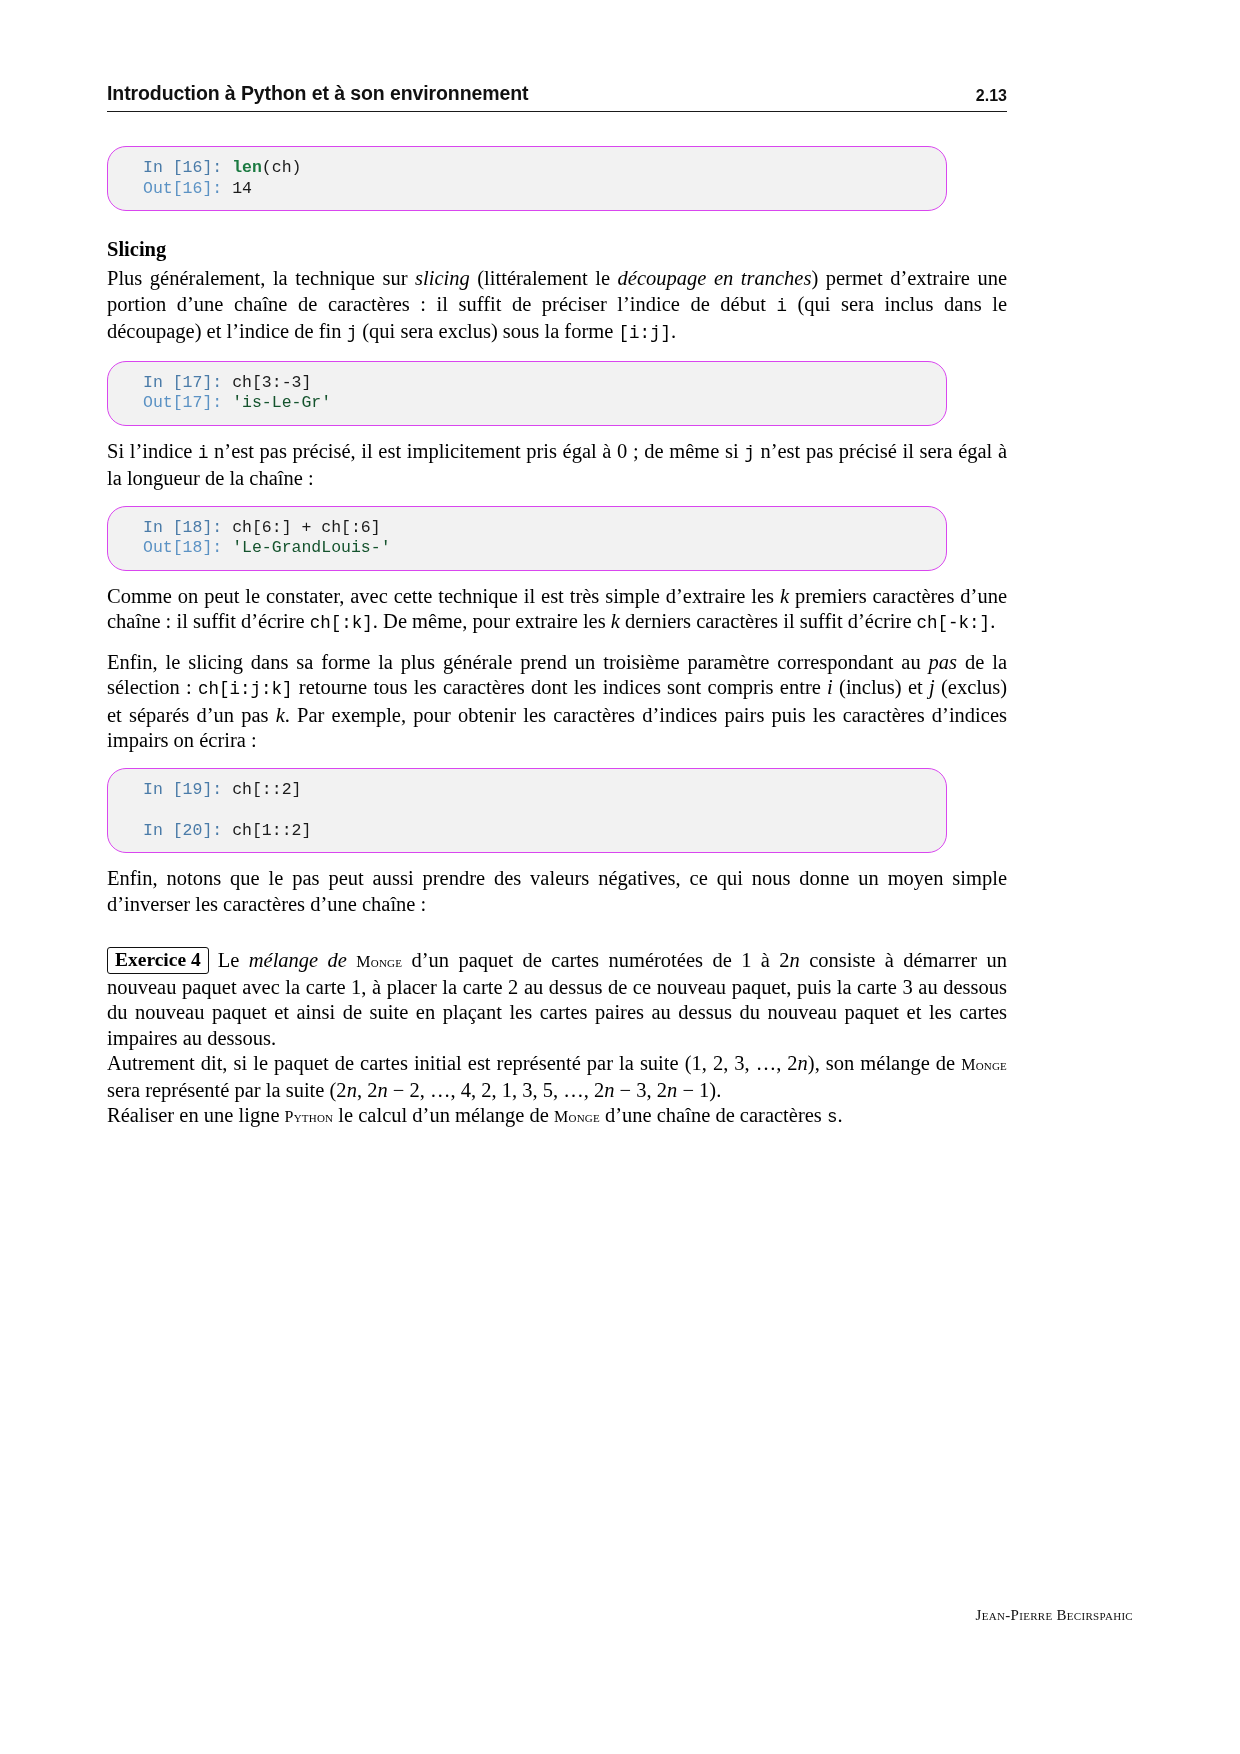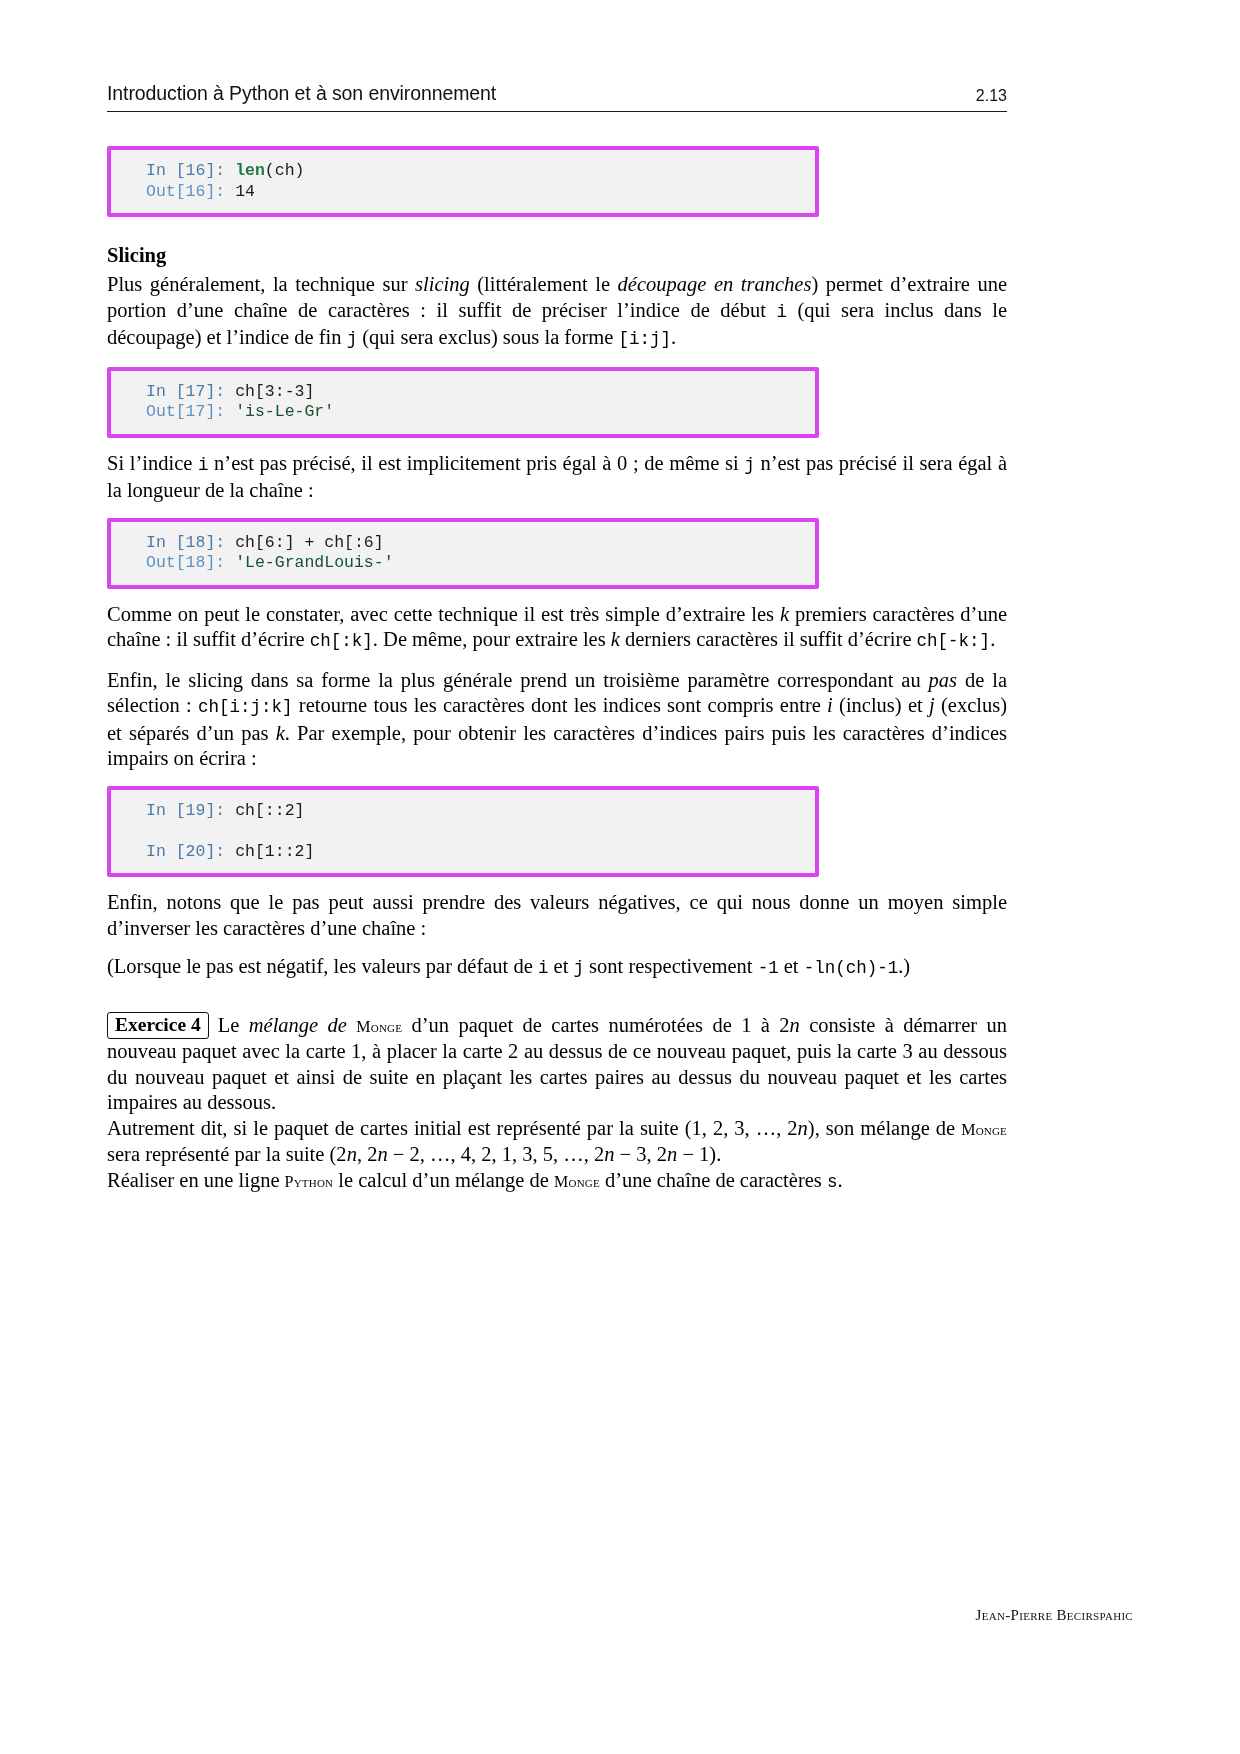--- a/index.html
+++ b/index.html
@@ -22,20 +22,21 @@
   .page-header {
     position: absolute;
     left: 107px;
     top: 82px;
     width: 900px;
     display: flex;
     align-items: flex-end;
     justify-content: space-between;
     border-bottom: 1.6px solid #1a1a1a;
     padding-bottom: 6px;
+    font-weight: bold;
   }
   .header-title {
     font-family: "Liberation Sans", sans-serif;
     font-size: 19.5px;
     letter-spacing: -0.1px;
     color: #111111;
     white-space: nowrap;
   }
   .header-page {
     font-family: "Liberation Sans", sans-serif;
@@ -47,26 +48,26 @@
   .content {
     position: absolute;
     left: 107px;
     top: 146px;
     width: 900px;
   }
 
   
   .codeblock {
     background: #f2f2f2;
-    border: 4px solid #d946ef;
-    border-radius: 2px;
+    border: 1px solid #d946ef;
+    border-radius: 19px;
     padding: 11px 0 11px 0;
     margin: 14px 0 0 0;
     box-sizing: border-box;
-    width: 712px;
+    width: 840px;
   }
   .codeline {
     font-family: "Liberation Mono", "DejaVu Sans Mono", monospace;
     font-size: 16.5px;
     line-height: 20.5px;
     white-space: pre;
     padding-left: 35px;
     color: #1b1b1b;
   }
   .codeline.blank { height: 20.5px; }
@@ -175,21 +176,20 @@
 
     <div class="codeblock">
       <div class="codeline"><span class="prompt-in">In [19]: </span><span class="tok-plain">ch[::2]</span></div>
       <div class="codeline blank"></div>
       <div class="codeline"><span class="prompt-in">In [20]: </span><span class="tok-plain">ch[1::2]</span></div>
     </div>
 
     <p class="para"><span>Enfin, notons que le pas peut aussi prendre des valeurs négatives, ce qui nous donne un moyen simple d’inverser les caractères d’une chaîne :</span></p>
 
 
-    <p class="para"><span>(Lorsque le pas est négatif, les valeurs par défaut de </span><span class="mono">i</span><span> et </span><span class="mono">j</span><span> sont respectivement </span><span class="mono">-1</span><span> et </span><span class="mono">-ln(ch)-1</span><span>.)</span></p>
 
     <div class="exercise-wrap">
       <span class="exercise-tag">Exercice 4</span><span>Le </span><span class="it">mélange de </span><span class="sc">Monge</span><span> d’un paquet de cartes numérotées de 1 à 2</span><span class="math">n</span><span> consiste à démarrer un nouveau paquet avec la carte 1, à placer la carte 2 au dessus de ce nouveau paquet, puis la carte 3 au dessous du nouveau paquet et ainsi de suite en plaçant les cartes paires au dessus du nouveau paquet et les cartes impaires au dessous.</span><br><span>Autrement dit, si le paquet de cartes initial est représenté par la suite (1, 2, 3, …, 2</span><span class="math">n</span><span>), son mélange de </span><span class="sc">Monge</span><span> sera représenté par la suite (2</span><span class="math">n</span><span>, 2</span><span class="math">n</span><span> − 2, …, 4, 2, 1, 3, 5, …, 2</span><span class="math">n</span><span> − 3, 2</span><span class="math">n</span><span> − 1).</span><br><span>Réaliser en une ligne </span><span class="sc">Python</span><span> le calcul d’un mélange de </span><span class="sc">Monge</span><span> d’une chaîne de caractères </span><span class="mono">s</span><span>.</span>
     </div>
 
   </div>
 
   <div class="page-footer">Jean-Pierre Becirspahic</div>
 
 </div>

